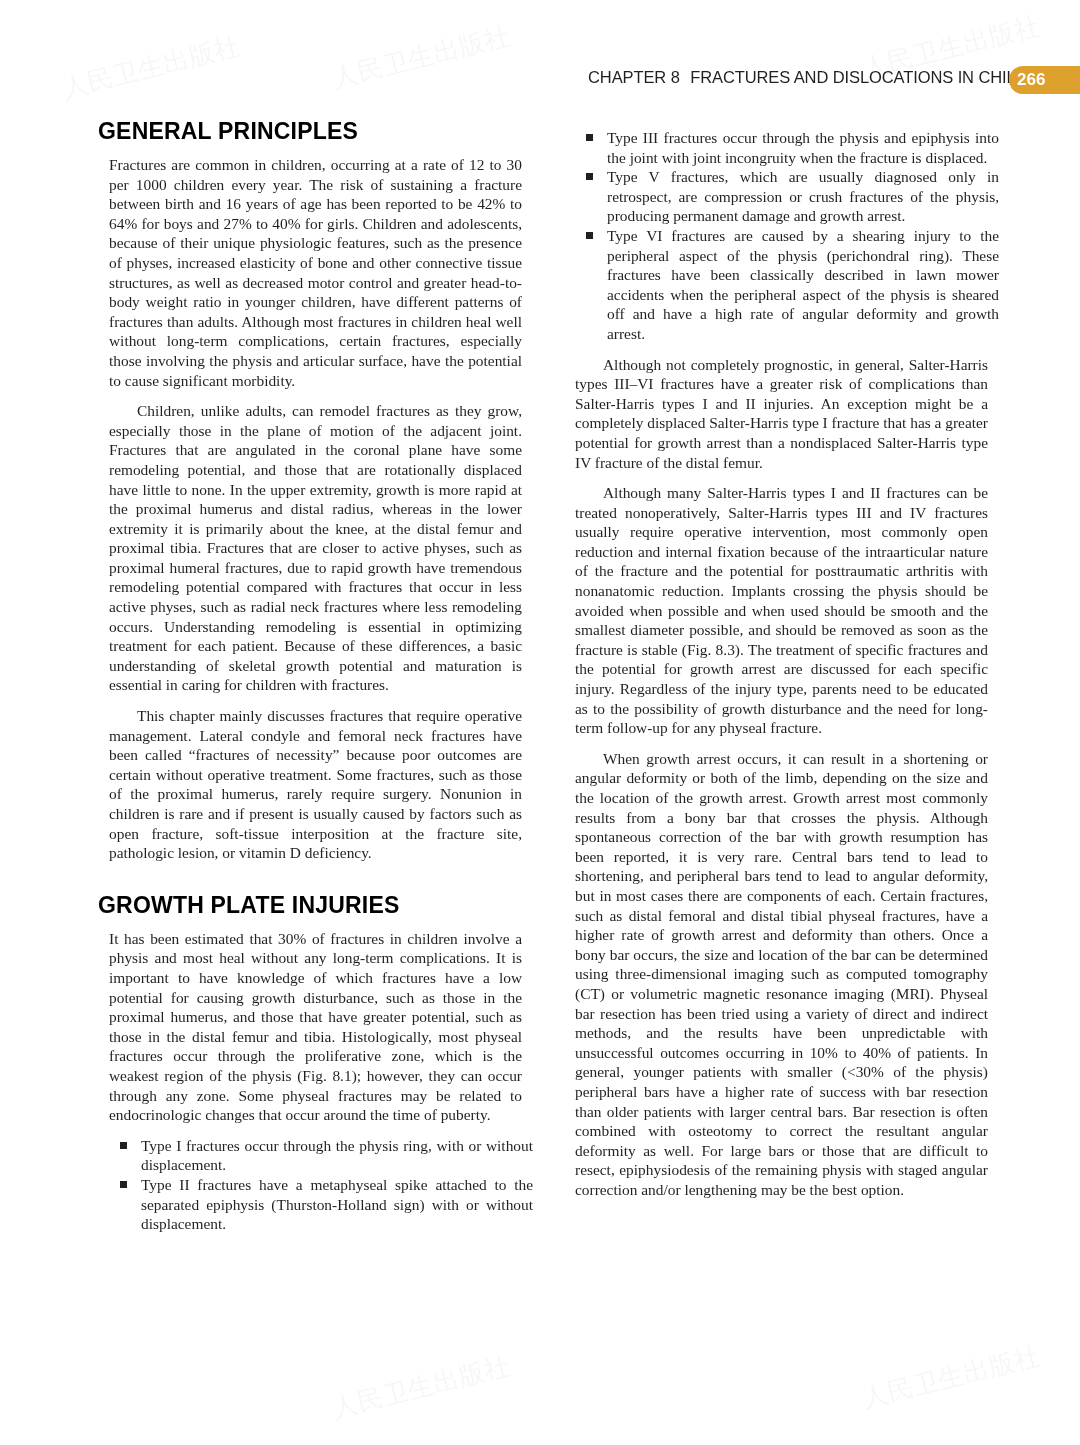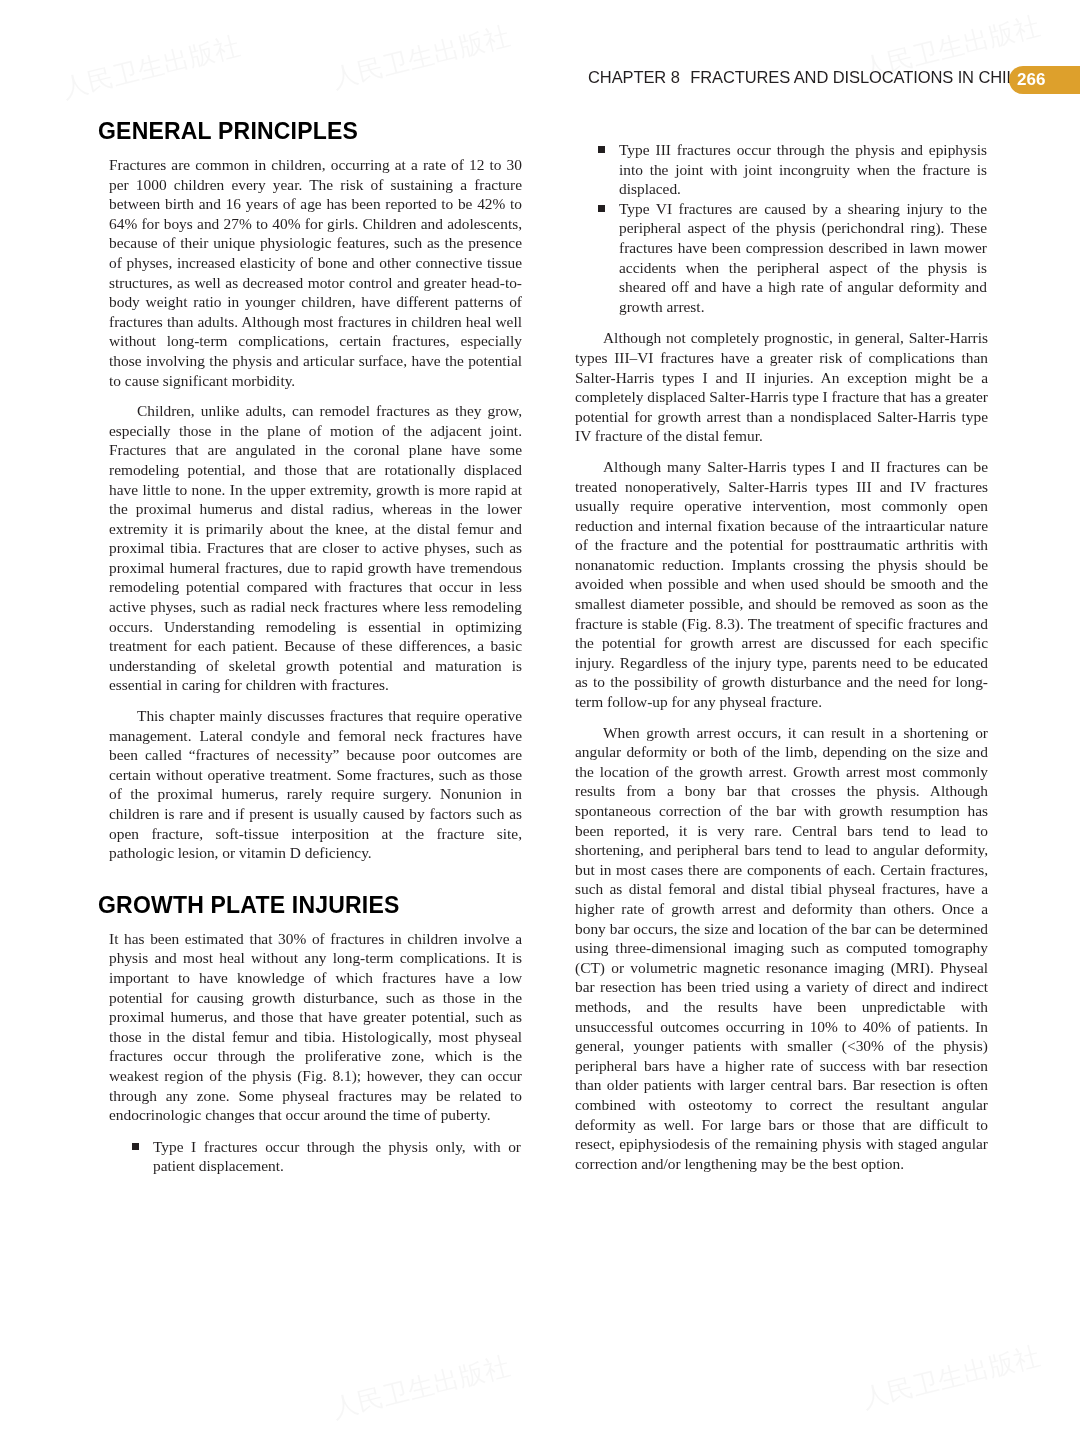--- a/index.html
+++ b/index.html
@@ -23,21 +23,21 @@
   .col.left { left: 98px; top: 118px; }
   .col.right { left: 564px; top: 128px; }
   h2 {
     font-family: "Liberation Sans", "DejaVu Sans", sans-serif; font-weight: bold; color: #000000;
     font-size: 23px; margin: 0; line-height: 26px; letter-spacing: 0.2px;
   }
   h2.gp { margin-bottom: 3px; }
   h2.gpi { margin-top: 29px; }
   p { margin: 11px; text-align: justify; }
   p.indent { text-indent: 28px; }
-  ul { list-style: none; margin: 12px; padding: 0; }
+  ul { list-style: none; margin: 0; padding: 0; }
   ul li { position: relative; padding-left: 43px; text-align: justify; }
   ul li .bullet {
     position: absolute; left: 22px; top: 6px; width: 7px; height: 7px; background: #231f20;
   }
   .watermark {
     position: absolute; color: rgba(0,0,0,0.035);
     font-family: "DejaVu Sans", sans-serif; font-size: 26px; transform: rotate(-14deg);
     pointer-events: none; white-space: nowrap;
   }
 </style>
@@ -60,26 +60,27 @@
 
 <div class="col left">
   <h2 class="gp">GENERAL PRINCIPLES</h2>
   <p>Fractures are common in children, occurring at a rate of 12 to 30 per 1000 children every year. The risk of sustaining a fracture between birth and 16 years of age has been reported to be 42% to 64% for boys and 27% to 40% for girls. Children and adolescents, because of their unique physiologic features, such as the presence of physes, increased elasticity of bone and other connective tissue structures, as well as decreased motor control and greater head-to-body weight ratio in younger children, have different patterns of fractures than adults. Although most fractures in children heal well without long-term complications, certain fractures, especially those involving the physis and articular surface, have the potential to cause significant morbidity.</p>
   <p class="indent">Children, unlike adults, can remodel fractures as they grow, especially those in the plane of motion of the adjacent joint. Fractures that are angulated in the coronal plane have some remodeling potential, and those that are rotationally displaced have little to none. In the upper extremity, growth is more rapid at the proximal humerus and distal radius, whereas in the lower extremity it is primarily about the knee, at the distal femur and proximal tibia. Fractures that are closer to active physes, such as proximal humeral fractures, due to rapid growth have tremendous remodeling potential compared with fractures that occur in less active physes, such as radial neck fractures where less remodeling occurs. Understanding remodeling is essential in optimizing treatment for each patient. Because of these differences, a basic understanding of skeletal growth potential and maturation is essential in caring for children with fractures.</p>
   <p class="indent">This chapter mainly discusses fractures that require operative management. Lateral condyle and femoral neck fractures have been called “fractures of necessity” because poor outcomes are certain without operative treatment. Some fractures, such as those of the proximal humerus, rarely require surgery. Nonunion in children is rare and if present is usually caused by factors such as open fracture, soft-tissue interposition at the fracture site, pathologic lesion, or vitamin D deficiency.</p>
 
   <h2 class="gpi">GROWTH PLATE INJURIES</h2>
   <p>It has been estimated that 30% of fractures in children involve a physis and most heal without any long-term complications. It is important to have knowledge of which fractures have a low potential for causing growth disturbance, such as those in the proximal humerus, and those that have greater potential, such as those in the distal femur and tibia. Histologically, most physeal fractures occur through the proliferative zone, which is the weakest region of the physis (Fig. 8.1); however, they can occur through any zone. Some physeal fractures may be related to endocrinologic changes that occur around the time of puberty.</p>
   <ul>
-    <li><span class="bullet"></span><span>Type I fractures occur through the physis only, with or patient displacement.</span></li>
+    <li><span class="bullet"></span><span>Type I fractures occur through the physis ring, with or without displacement.</span></li>
+    <li><span class="bullet"></span><span>Type II fractures have a metaphyseal spike attached to the separated epiphysis (Thurston-Holland sign) with or without displacement.</span></li>
   </ul>
 </div>
 
 <div class="col right">
   <ul>
     <li><span class="bullet"></span><span>Type III fractures occur through the physis and epiphysis into the joint with joint incongruity when the fracture is displaced.</span></li>
-    <li><span class="bullet"></span></li>
-    <li><span class="bullet"></span><span>Type VI fractures are caused by a shearing injury to the peripheral aspect of the physis (perichondral ring). These fractures have been compression described in lawn mower accidents when the peripheral aspect of the physis is sheared off and have a high rate of angular deformity and growth arrest.</span></li>
+    <li><span class="bullet"></span><span>Type V fractures, which are usually diagnosed only in retrospect, are compression or crush fractures of the physis, producing permanent damage and growth arrest.</span></li>
+    <li><span class="bullet"></span><span>Type VI fractures are caused by a shearing injury to the peripheral aspect of the physis (perichondral ring). These fractures have been classically described in lawn mower accidents when the peripheral aspect of the physis is sheared off and have a high rate of angular deformity and growth arrest.</span></li>
   </ul>
   <p class="indent">Although not completely prognostic, in general, Salter-Harris types III–VI fractures have a greater risk of complications than Salter-Harris types I and II injuries. An exception might be a completely displaced Salter-Harris type I fracture that has a greater potential for growth arrest than a nondisplaced Salter-Harris type IV fracture of the distal femur.</p>
   <p class="indent">Although many Salter-Harris types I and II fractures can be treated nonoperatively, Salter-Harris types III and IV fractures usually require operative intervention, most commonly open reduction and internal fixation because of the intraarticular nature of the fracture and the potential for posttraumatic arthritis with nonanatomic reduction. Implants crossing the physis should be avoided when possible and when used should be smooth and the smallest diameter possible, and should be removed as soon as the fracture is stable (Fig. 8.3). The treatment of specific fractures and the potential for growth arrest are discussed for each specific injury. Regardless of the injury type, parents need to be educated as to the possibility of growth disturbance and the need for long-term follow-up for any physeal fracture.</p>
   <p class="indent">When growth arrest occurs, it can result in a shortening or angular deformity or both of the limb, depending on the size and the location of the growth arrest. Growth arrest most commonly results from a bony bar that crosses the physis. Although spontaneous correction of the bar with growth resumption has been reported, it is very rare. Central bars tend to lead to shortening, and peripheral bars tend to lead to angular deformity, but in most cases there are components of each. Certain fractures, such as distal femoral and distal tibial physeal fractures, have a higher rate of growth arrest and deformity than others. Once a bony bar occurs, the size and location of the bar can be determined using three-dimensional imaging such as computed tomography (CT) or volumetric magnetic resonance imaging (MRI). Physeal bar resection has been tried using a variety of direct and indirect methods, and the results have been unpredictable with unsuccessful outcomes occurring in 10% to 40% of patients. In general, younger patients with smaller (&lt;30% of the physis) peripheral bars have a higher rate of success with bar resection than older patients with larger central bars. Bar resection is often combined with osteotomy to correct the resultant angular deformity as well. For large bars or those that are difficult to resect, epiphysiodesis of the remaining physis with staged angular correction and/or lengthening may be the best option.</p>
 </div>
 
 </body></html>

